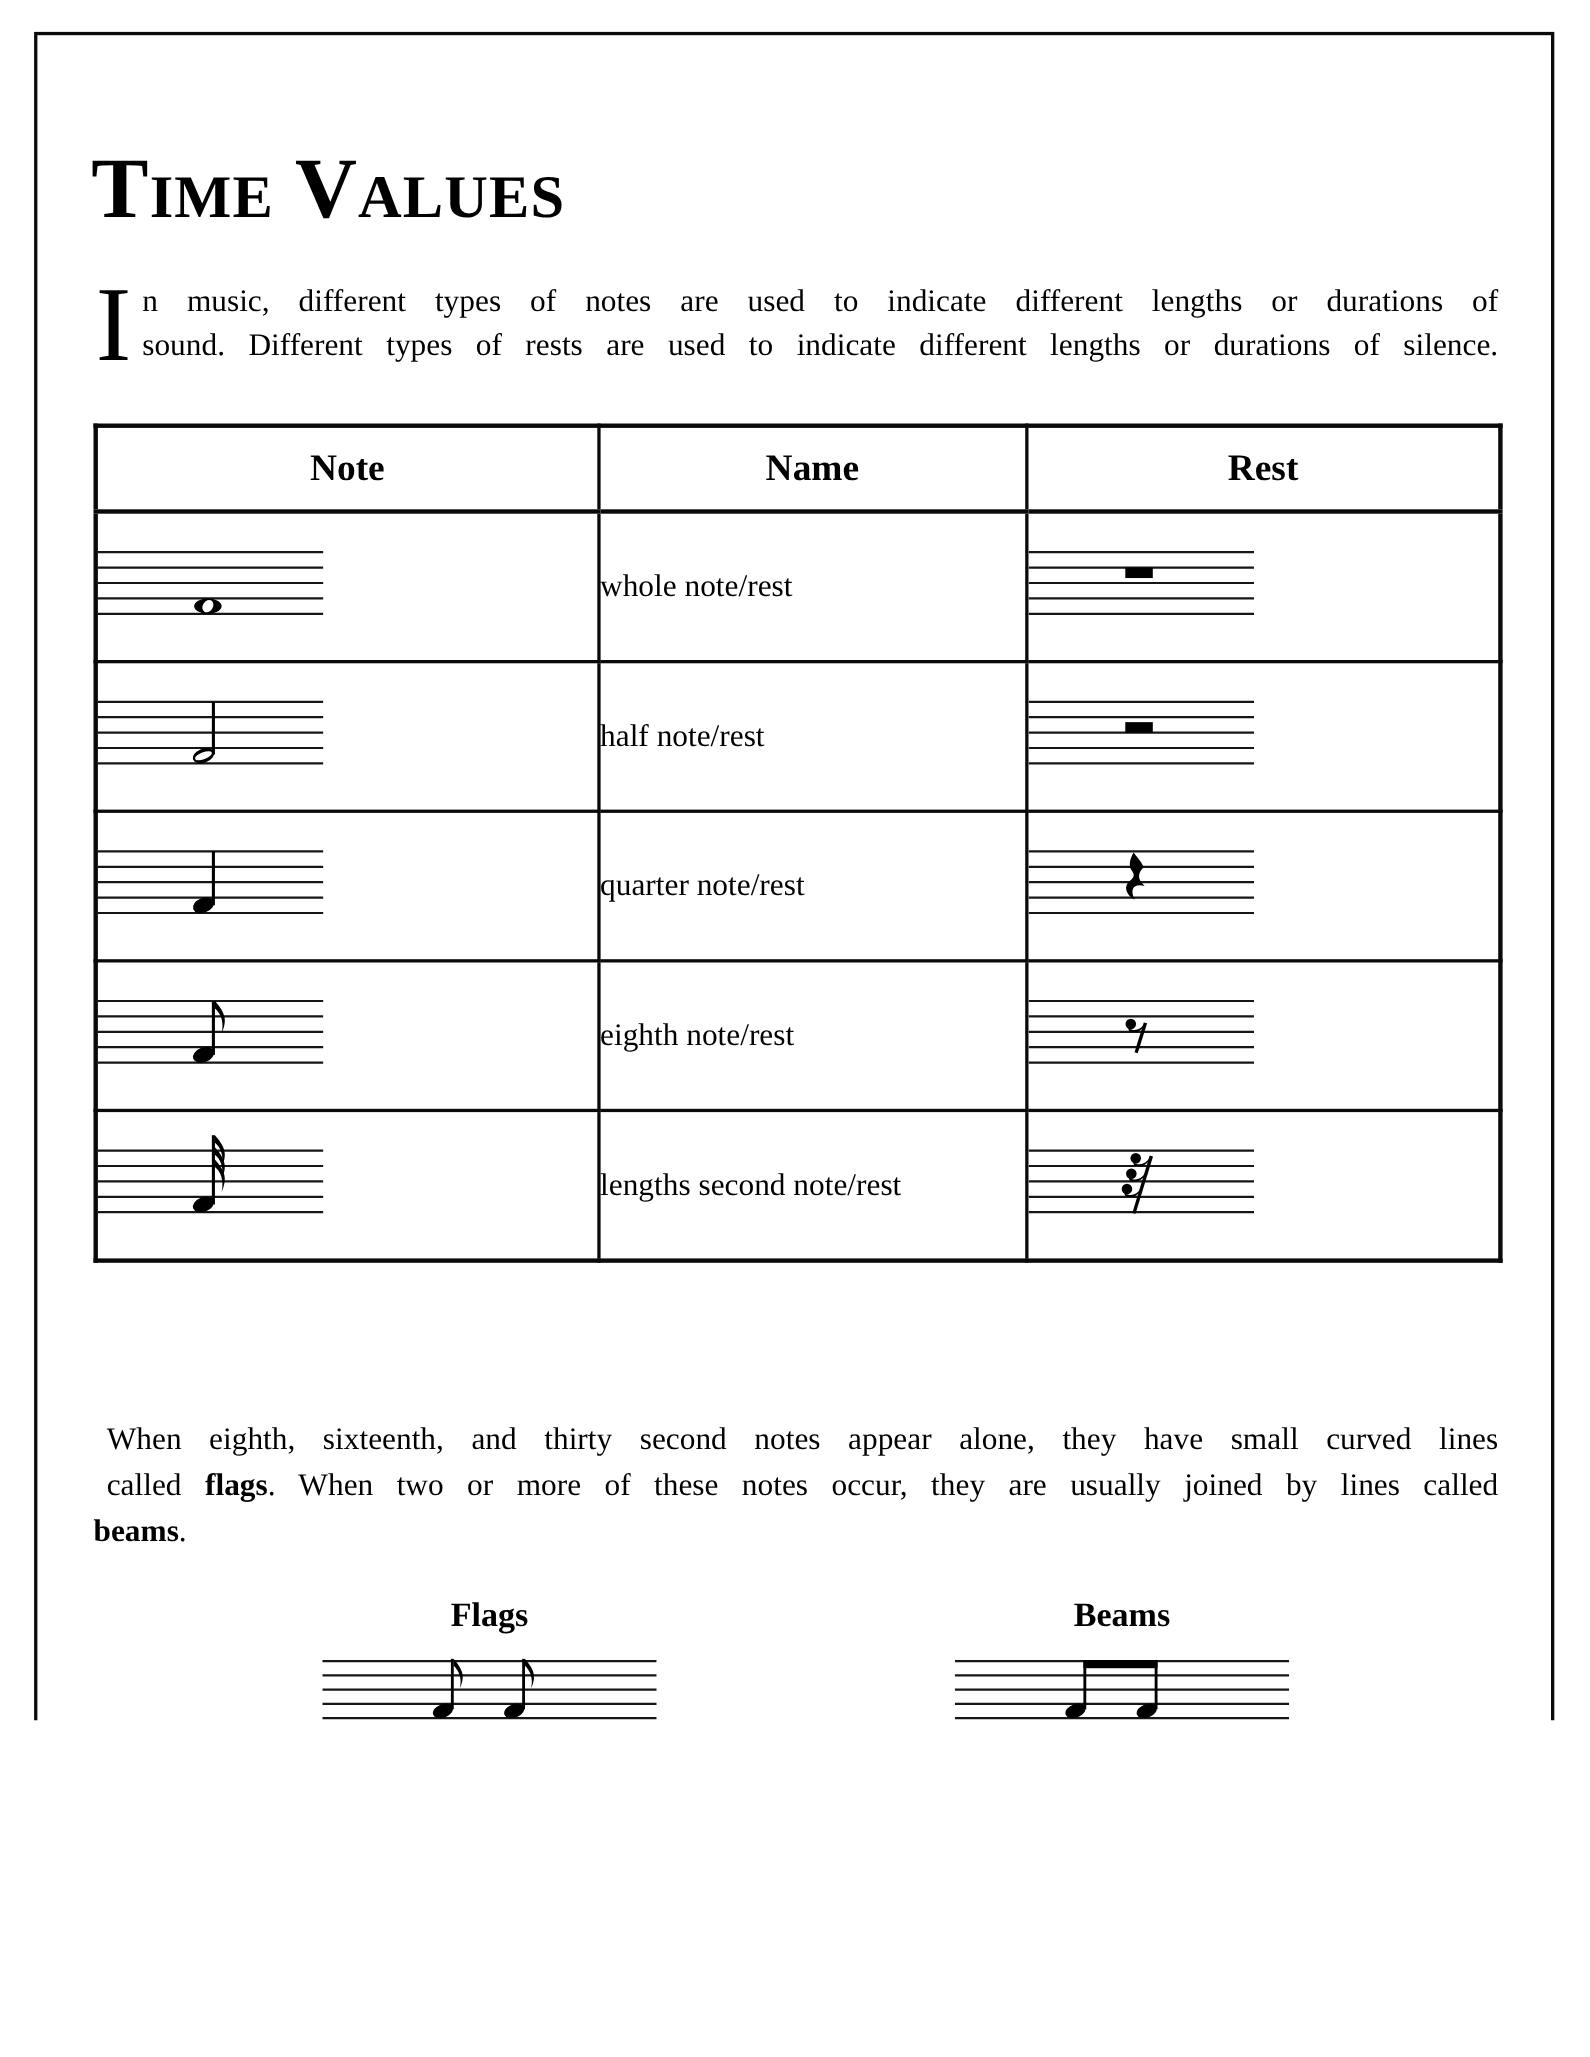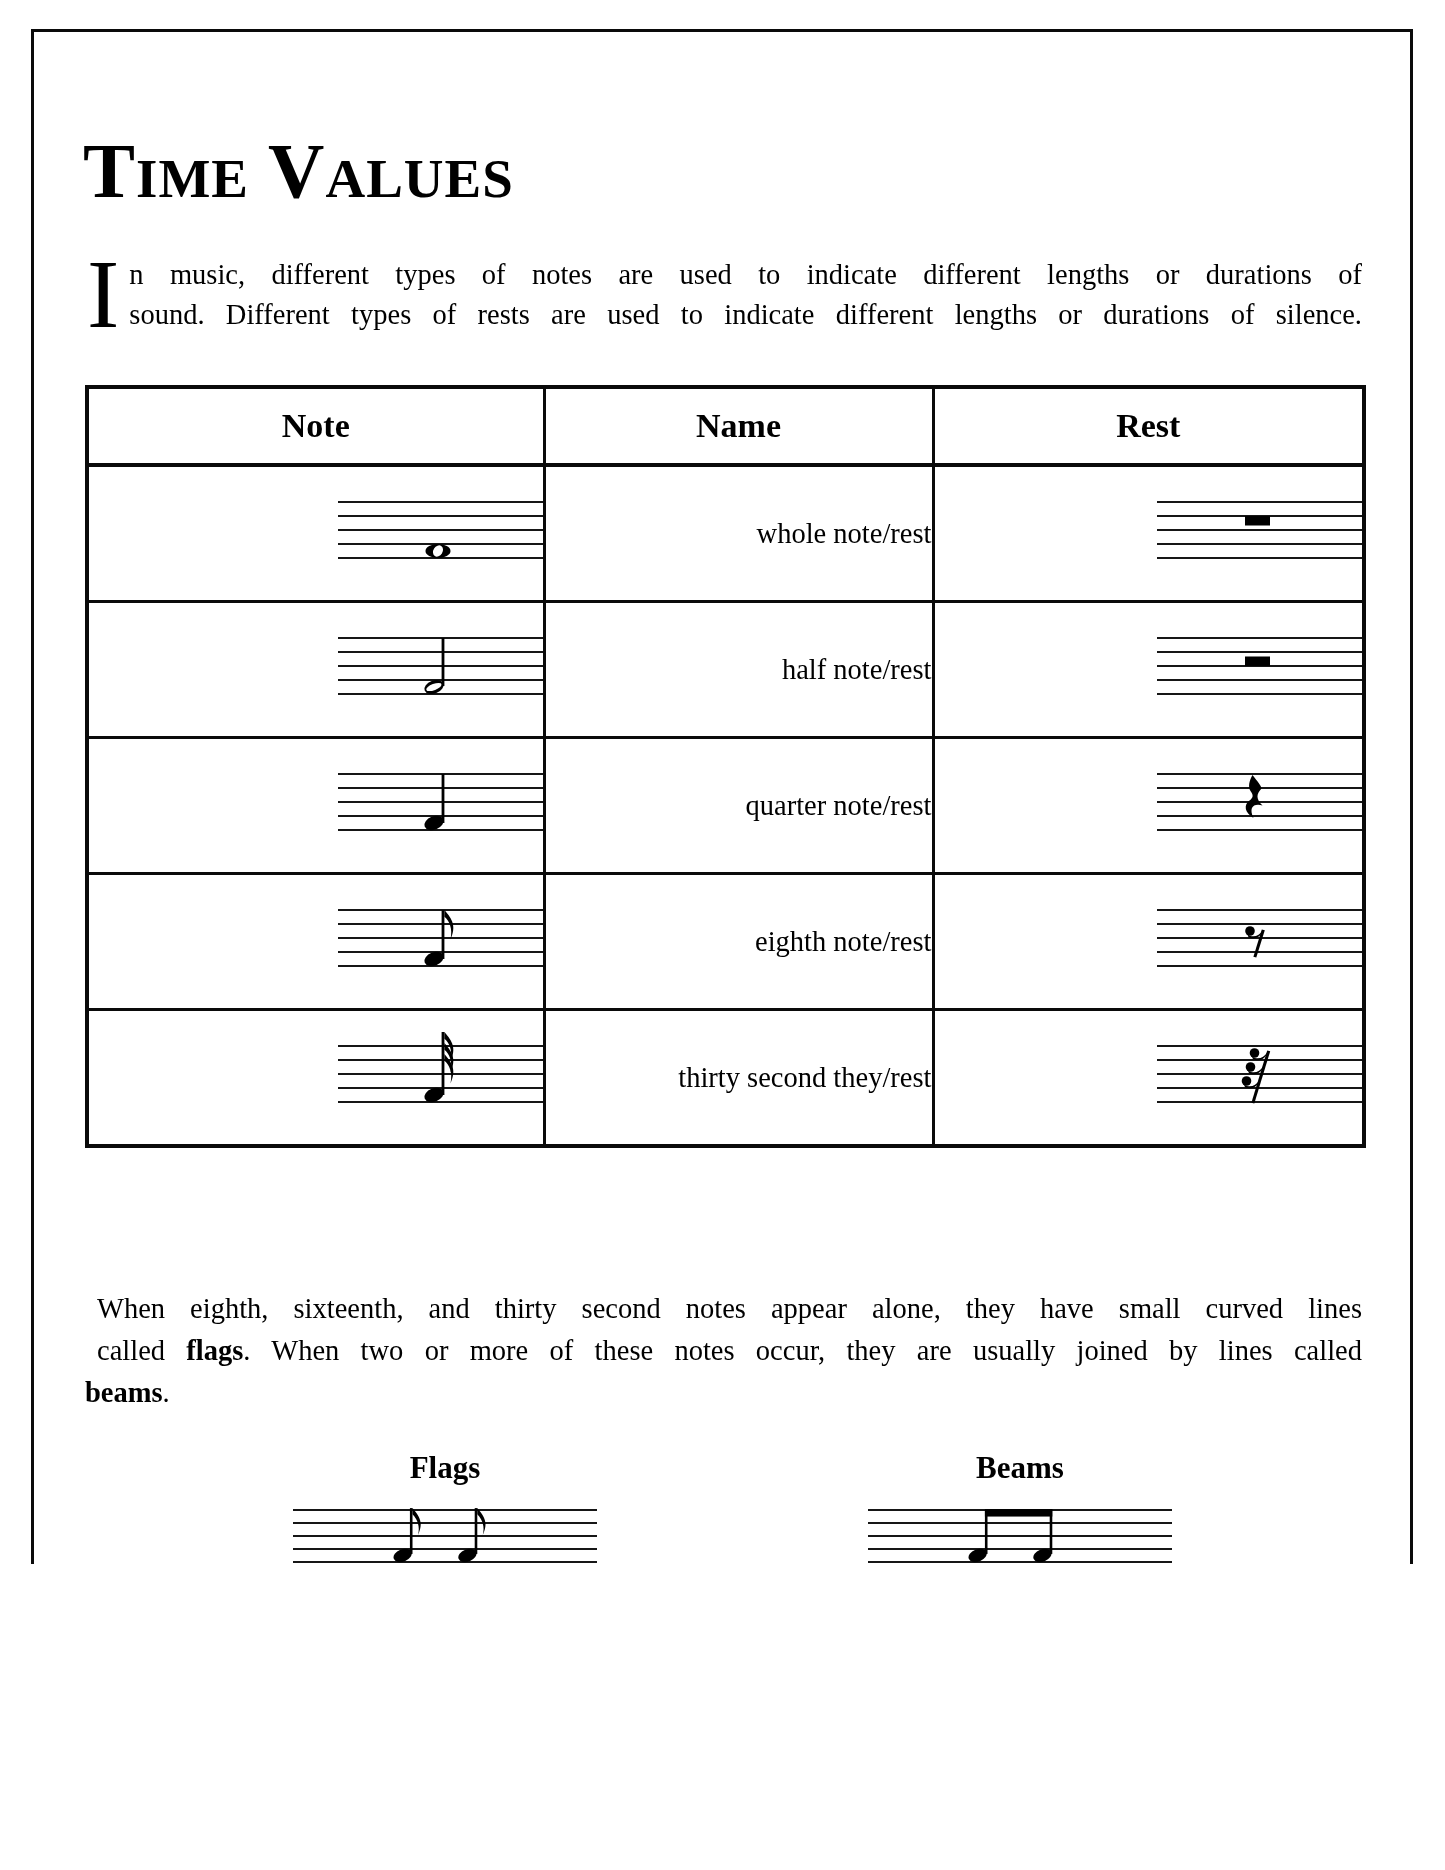--- a/index.html
+++ b/index.html
@@ -11,21 +11,21 @@
          font-variant:small-caps;letter-spacing:1px;white-space:nowrap;}
   .intro{position:absolute;left:85px;top:226px;width:1277px;font-size:28.5px;}
   .intro .line{display:block;text-align:justify;text-align-last:justify;line-height:40px;}
   .dropcap{float:left;font-size:97px;line-height:72px;margin:4px 10px 0 2px;}
   table.tv{position:absolute;left:85px;top:385px;width:1277px;border-collapse:collapse;
            table-layout:fixed;}
   table.tv,table.tv th,table.tv td{border:3px solid #0a0a0a;}
   table.tv{border-width:4px;padding-left:28px;}
   table.tv th{height:72px;font-size:34px;font-weight:bold;text-align:center;
               border-bottom-width:4px;}
-  table.tv td{height:133px;text-align:right;vertical-align:middle;font-size:28.5px;padding:0;}
+  table.tv td{height:133px;text-align:left;vertical-align:middle;font-size:28.5px;padding:0;}
   .col-note{width:457px;}.col-name{width:389px;}.col-rest{width:431px;}
   .fb-para{position:absolute;left:85px;top:1288px;width:1277px;font-size:28.5px;}
   .fb-para .line{display:block;line-height:42px;text-align:justify;}
   .fb-para .line.full{text-align-last:justify;margin-left:12px;}
   .fb-label{position:absolute;width:304px;text-align:center;font-size:31px;font-weight:bold;top:1450px;}
   #flags-label{left:293px;} #beams-label{left:868px;}
   .staffpos{position:absolute;}
   .pagenum{position:absolute;left:85px;top:1783px;width:1277px;text-align:center;font-size:31px;}
   svg .ink{fill:#000;stroke:none;}
   svg .staffline{stroke:#161616;stroke-width:2;fill:none;}
@@ -134,21 +134,21 @@
       <td>
         <svg width="205" height="116" viewBox="0 0 205 116">
           <path class="staffline" d="M0,30H205M0,44H205M0,58H205M0,72H205M0,86H205"></path>
           <ellipse class="ink" cx="96" cy="79" rx="10" ry="6.6" transform="rotate(-21 96 79)"></ellipse>
           <rect class="ink" x="103.6" y="16" width="2.8" height="63"></rect>
           <path class="ink" d="M106.4,16 C114.5,25.5 118.5,32 112.5,45.5 C115,34 111,26.5 106.4,22.8 Z"></path>
           <path class="ink" d="M106.4,27 C114.5,36.5 118.5,43 112.5,56.5 C115,45 111,37.5 106.4,33.8 Z"></path>
           <path class="ink" d="M106.4,38 C114.5,47.5 118.5,54 112.5,67.5 C115,56 111,48.5 106.4,44.8 Z"></path>
         </svg>
       </td>
-      <td>thirty second they/rest</td>
+      <td>lengths second note/rest</td>
       <td>
         <svg width="205" height="116" viewBox="0 0 205 116">
           <path class="staffline" d="M0,30H205M0,44H205M0,58H205M0,72H205M0,86H205"></path>
           <circle class="ink" cx="97.5" cy="37" r="4.8"></circle>
           <circle class="ink" cx="93.5" cy="51" r="4.8"></circle>
           <circle class="ink" cx="89.5" cy="65" r="4.8"></circle>
           <path class="ink" d="M95,40.5 C100.5,44 106.5,42.5 110.5,36 C109.2,42.5 102.5,46 96,43.3 Z"></path>
           <path class="ink" d="M91,54.5 C96.5,58 102.5,56.5 106.5,50 C105.2,56.5 98.5,60 92,57.3 Z"></path>
           <path class="ink" d="M87,68.5 C92.5,72 98.5,70.5 102.5,64 C101.2,70.5 94.5,74 88,71.3 Z"></path>
           <path class="ink" d="M110.2,34.5 L113.2,35.3 L97.3,87.5 L94.4,86.7 Z"></path>

